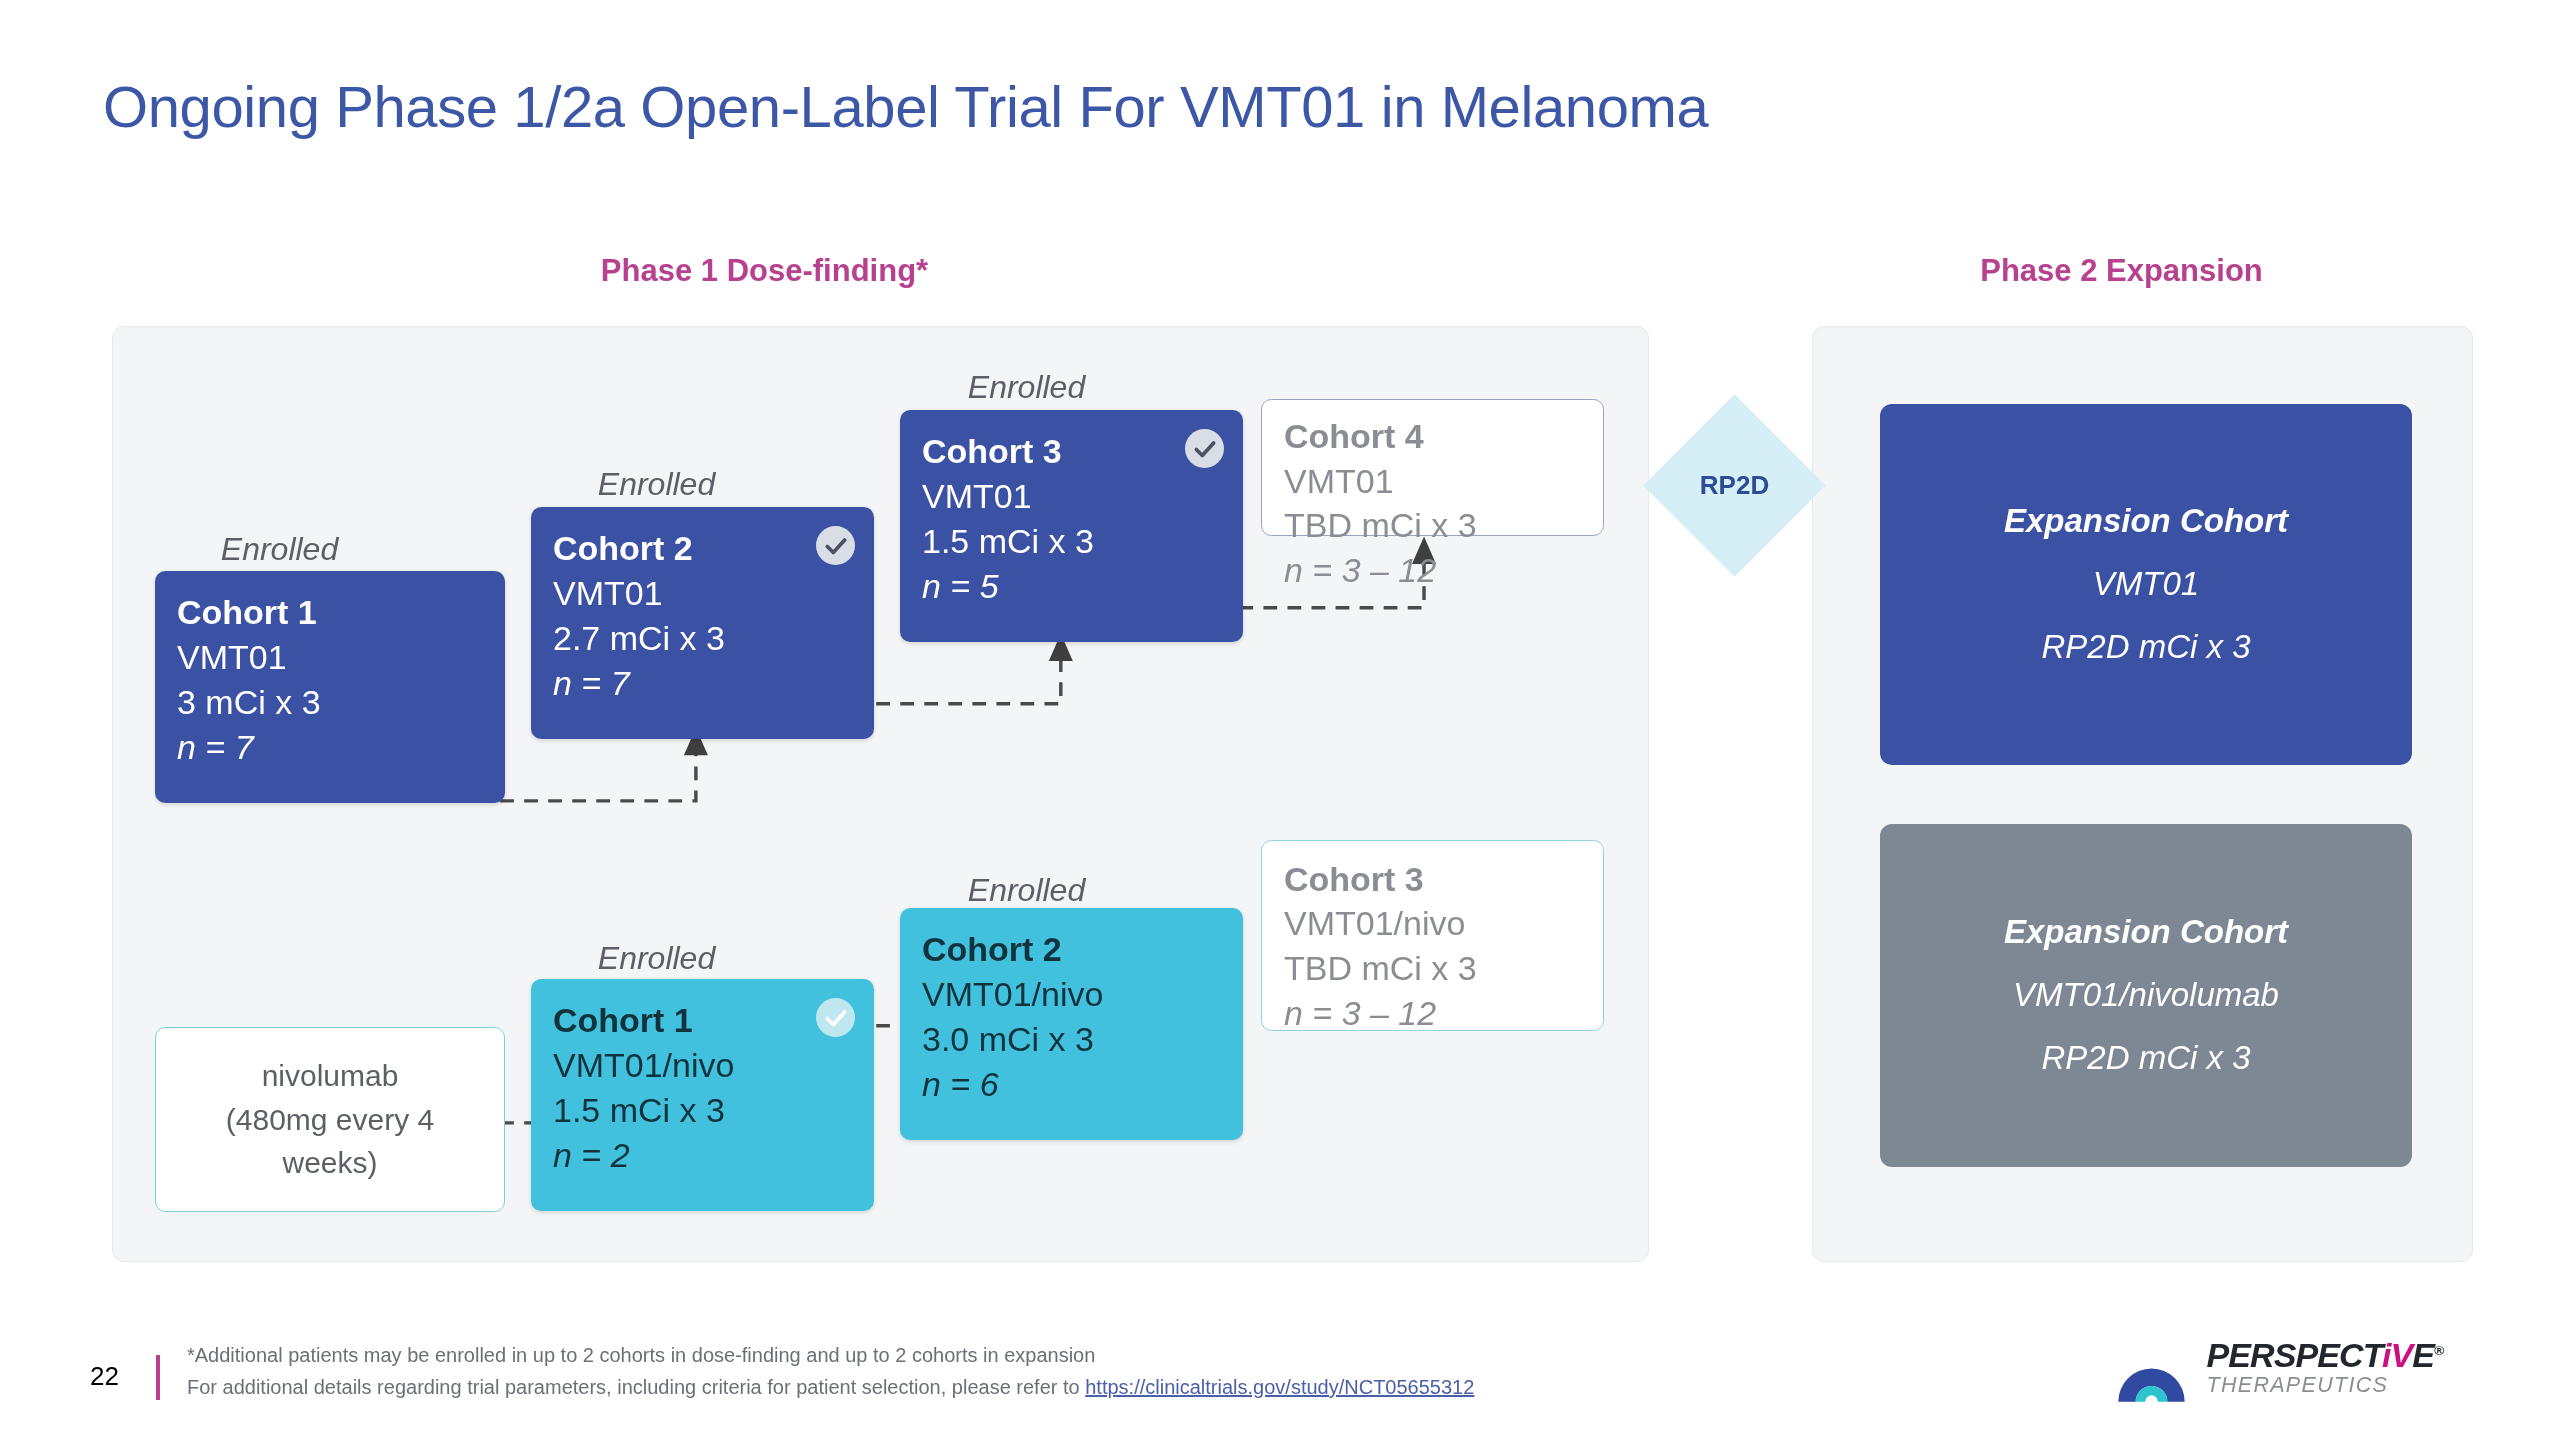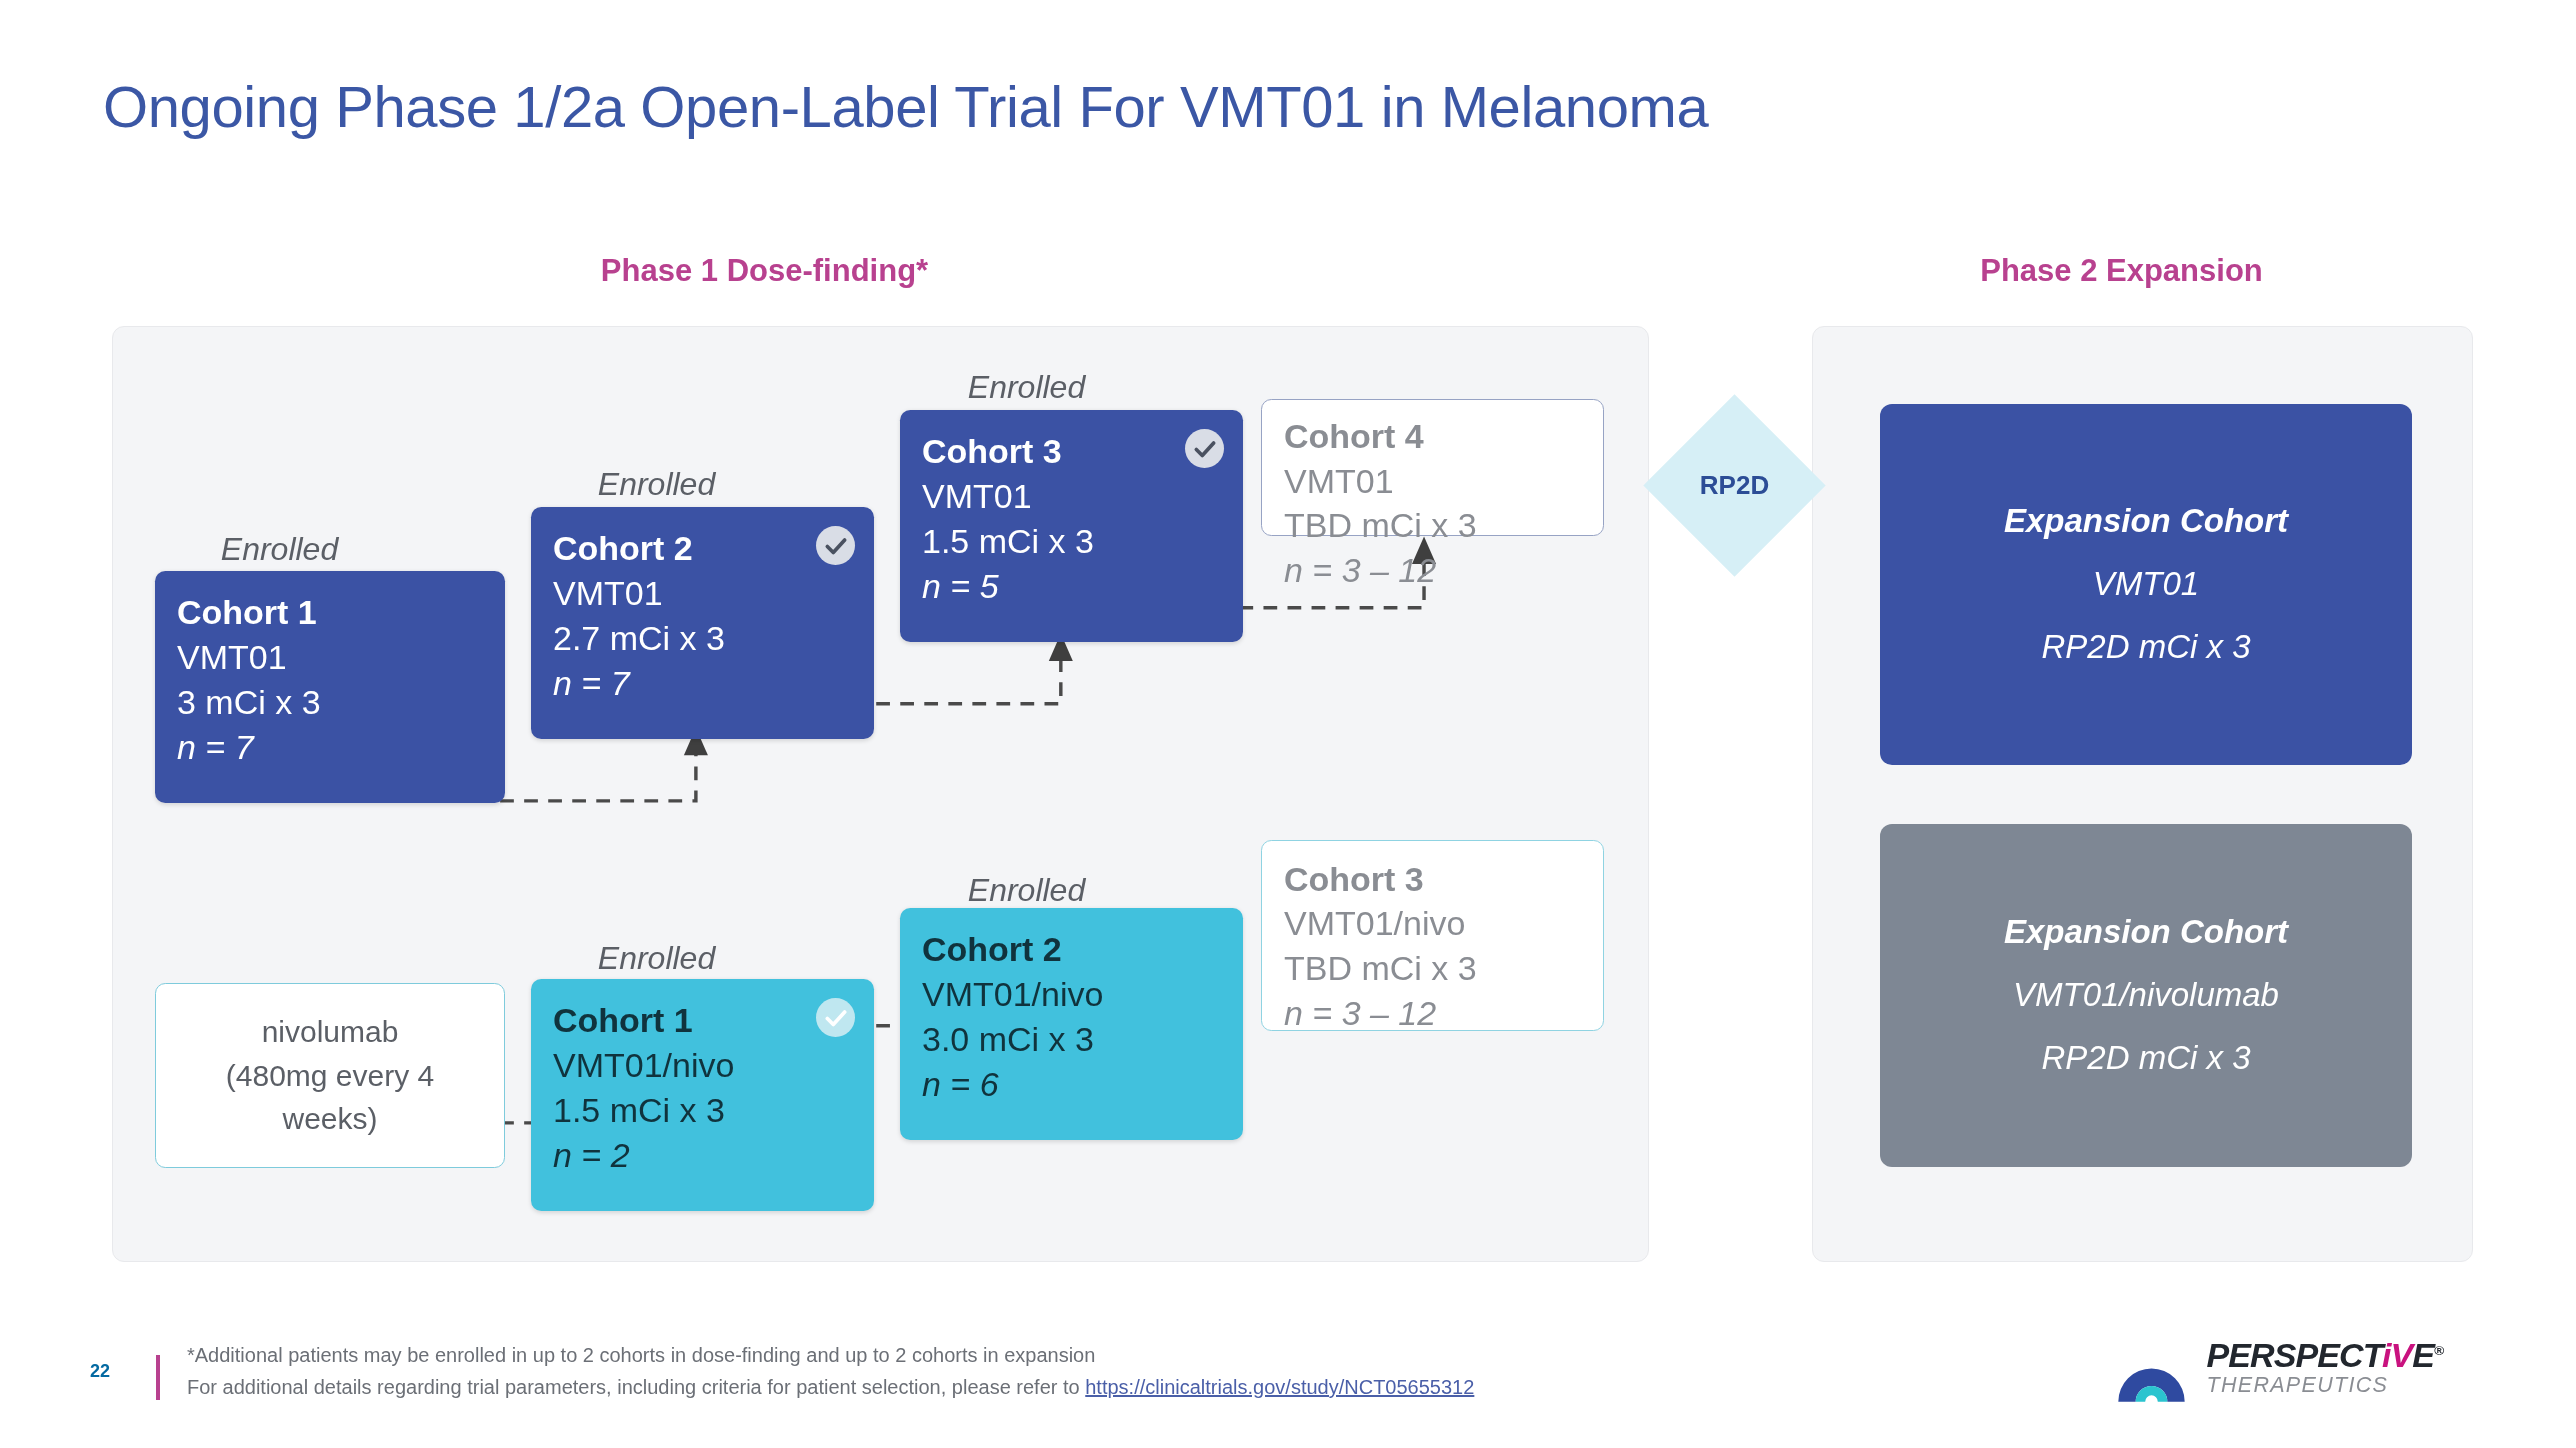--- a/index.html
+++ b/index.html
@@ -89,20 +89,21 @@
   }
   .box-outline-cyan2 {
     background: #ffffff;
     color: #5b5f66;
     border: 1.7px solid #7ecbdc;
     display: flex;
     align-items: center;
     justify-content: center;
     text-align: center;
     padding: 7px;
+    margin-top: 44px;
   }
 
   
   .check-badge {
     position: absolute;
     right: 19px;
     top: 19px;
     width: 39px;
     height: 39px;
     border-radius: 50%;
@@ -170,23 +171,23 @@
   }
   .expansion-box .e-title { font-weight: bold; }
   #expansion-1 { top: 404px; height: 361px; background: #3b52a4; }
   #expansion-2 { top: 824px; height: 343px; background: #7e8794; }
 
   
   #page-number {
     position: absolute;
     left: 90px;
     top: 1361px;
-    font-size: 18px;
-    font-weight: bold;
-    color: #0369a1;
+    font-size: 26px;
+    font-weight: normal;
+    color: #000000;
   }
   #footer-divider {
     position: absolute;
     left: 156px;
     top: 1355px;
     width: 4.3px;
     height: 45px;
     background: #b8418f;
   }
   .footnote {

